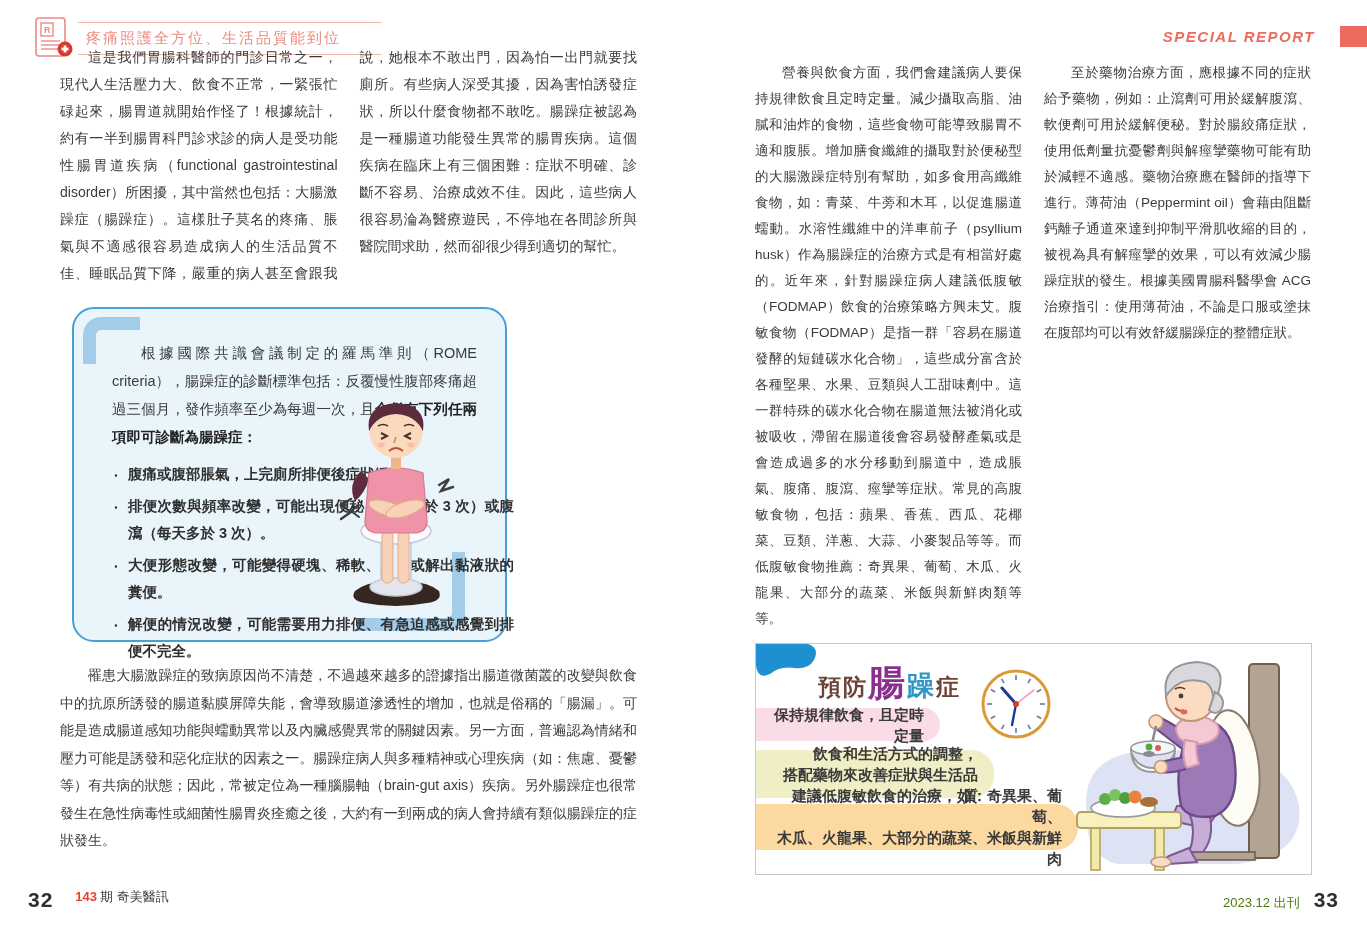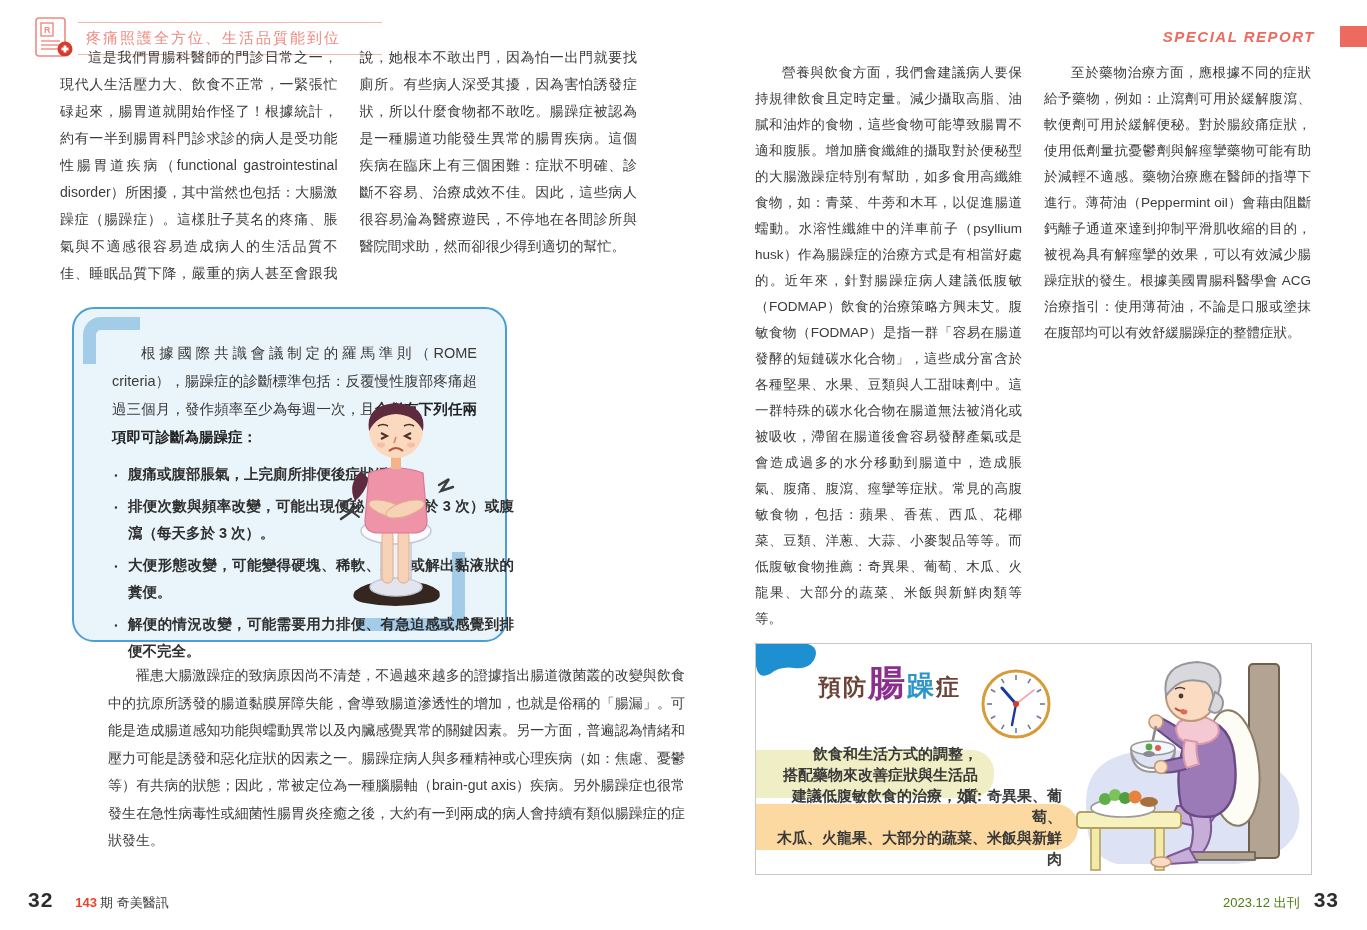--- a/index.html
+++ b/index.html
@@ -23,21 +23,21 @@
   .corner-tab{position:absolute;right:0;top:26px;width:27px;height:21px;background:#ed6a5e;}
   
   .bodytext p{margin:0 0 14px;text-indent:2em;text-align:justify;}
   .left-cols{
     position:absolute;left:60px;top:44px;width:577px;height:246px;
     column-count:2;column-gap:22px;column-fill:auto;
     font-size:14px;line-height:27px;overflow:hidden;
   }
   .left-bottom{
     position:absolute;left:60px;top:662px;width:577px;
-    font-size:14px;line-height:27.5px;margin-left:48px;
+    font-size:14px;line-height:27.5px;
   }
   .right-cols{
     position:absolute;left:755px;top:60px;width:556px;height:582px;
     column-count:2;column-gap:22px;column-fill:auto;
     font-size:13.5px;line-height:26px;overflow:hidden;
   }
   .right-cols p{margin:0 0 13px;}
   
   .criteria-box{
     position:absolute;left:72px;top:307px;width:435px;height:335px;
@@ -82,21 +82,21 @@
     position:absolute;left:0;color:#3a3a3a;font-weight:bold;font-size:15px;line-height:21px;
     white-space:pre-line;box-sizing:border-box;display:flex;align-items:center;
     border-radius:0 22px 22px 0;padding:4px 16px 4px 18px;
   }
   .tip1{top:64px;width:184px;height:33px;background:#f9dce6;}
   .tip2{top:106px;width:238px;height:48px;background:#f0eec4;}
   .tip3{top:160px;width:322px;height:46px;background:#fbd9a1;}
   .clock{position:absolute;left:224px;top:24px;}
   .elderly{position:absolute;right:2px;top:12px;}
   
-  .footer-left{position:absolute;left:28px;top:888px;display:flex;align-items:flex-end;}
+  .footer-left{position:absolute;left:28px;top:888px;display:flex;align-items:flex-start;}
   .pg-num{font-size:21px;font-weight:bold;color:#2e2e2e;letter-spacing:1px;}
   .issue{margin-left:22px;font-size:13px;color:#3c3c3c;}
   .issue-num{color:#e8432e;font-weight:bold;margin-right:3px;}
   .footer-right{position:absolute;right:28px;top:888px;display:flex;align-items:baseline;}
   .pub-date{font-size:13px;color:#4d7c0f;margin-right:14px;}
 </style>
 </head>
 <body>
 
 <div>
@@ -182,20 +182,21 @@
 
   </section>
 
   <aside class="prevention-box">
     <svg class="blob" width="70" height="56" viewBox="0 0 70 56">
       <path d="M0,0 L52,0 Q64,4 58,16 Q52,26 38,24 Q24,22 14,30 Q2,36 0,22 Z" fill="#1e90d2"></path>
     </svg>
     <div class="prevention-title">
       <span class="pt-brown">預防</span><span class="pt-big">腸</span><span class="pt-mid">躁</span><span class="pt-brown">症</span>
     </div>
+    <div class="tip tip1">保持規律飲食，且定時定量</div>
     <div class="tip tip2">飲食和生活方式的調整，
 搭配藥物來改善症狀與生活品質</div>
     <div class="tip tip3">建議低腹敏飲食的治療，如：奇異果、葡萄、
 木瓜、火龍果、大部分的蔬菜、米飯與新鮮肉</div>
     <svg class="clock" width="72" height="72" viewBox="0 0 72 72">
       <circle cx="36" cy="36" r="33" fill="#ffffff" stroke="#d89b3a" stroke-width="3"></circle>
       <g stroke="#6b7a9e" stroke-width="1.6">
         <line x1="36" y1="7" x2="36" y2="12"></line>
           <line x1="36" y1="60" x2="36" y2="65"></line>
         <line x1="7" y1="36" x2="12" y2="36"></line>

